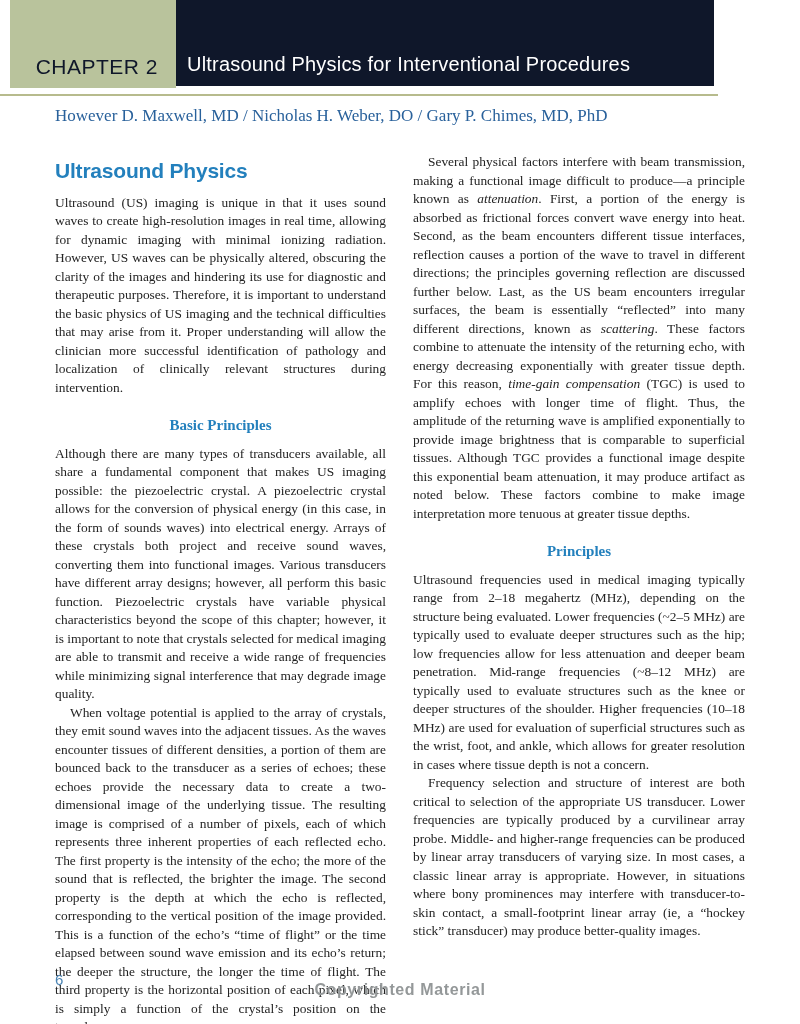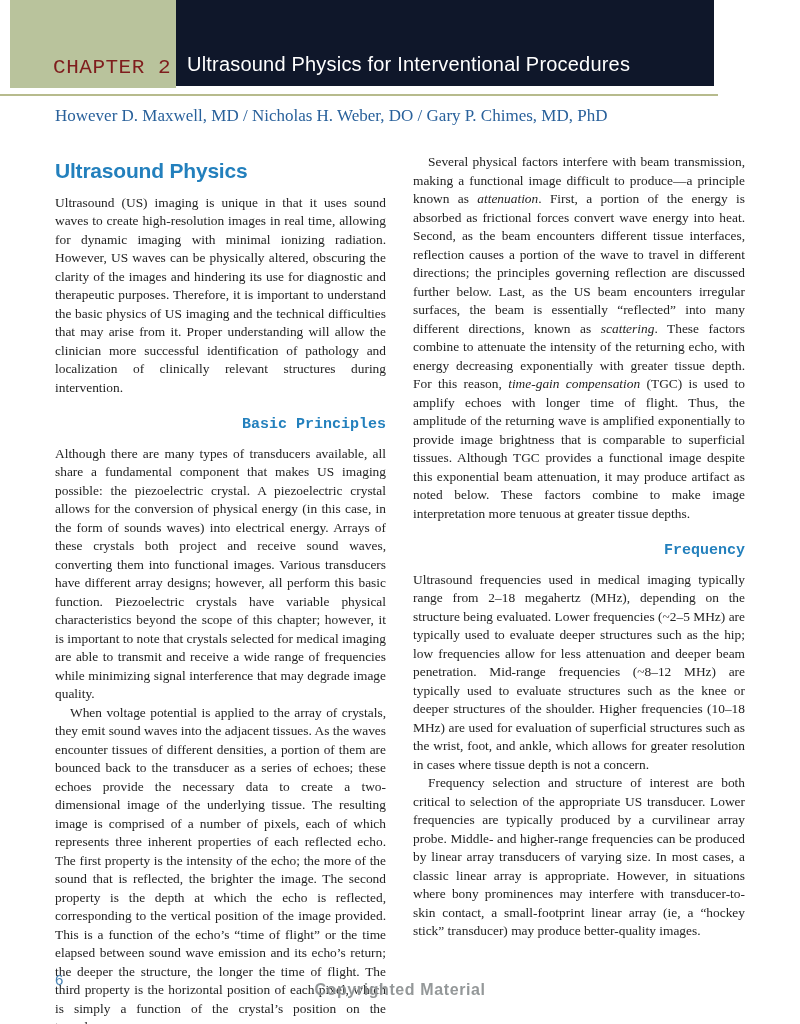--- a/index.html
+++ b/index.html
@@ -18,24 +18,24 @@
     text-align:center;
     font-family:"Liberation Sans", sans-serif;
     font-weight:bold; font-size:14px; letter-spacing:0.6px;
     color:#6f7b84;
   }
   .olive-block {
     position:absolute; left:10px; top:0; width:166px; height:88px;
     background:#b9c39c;
   }
   .chapter-label {
-    position:absolute; right:5px; bottom:9px;
-    font-family:Liberation Mono, monospace;
+    position:absolute; right:18px; bottom:9px;
+    font-family:Liberation Sans, sans-serif;
     font-size:21px; letter-spacing:0.5px;
-    color:#7f1d1d;
+    color:#0f172a;
   }
   .blue-banner {
     position:absolute; left:176px; top:0; width:538px; height:86px;
     background:#0f172a;
   }
   .banner-title {
     position:absolute; left:11px; bottom:10px;
     font-family:"Liberation Sans", sans-serif;
     font-size:20px; color:#ffffff; letter-spacing:0.2px;
     white-space:nowrap;
@@ -60,23 +60,23 @@
   .col-left  { left:55px;  top:146px; width:331px;margin-top:16px; }
   .col-right { left:413px; top:153px; width:332px; }
 
   h1 {
     font-family:"Liberation Sans", sans-serif;
     font-size:21px; font-weight:bold; letter-spacing:-0.2px;
     color:#2380bd; text-align:left;
     margin:0 0 13px 0;
   }
   h2 {
-    font-family:Liberation Mono, monospace;
+    font-family:Liberation Serif, serif;
     font-size:15px; font-weight:bold;
-    color:#2380bd; text-align:right;
+    color:#2380bd; text-align:center;
     margin:19px 0 10px 0;
   }
   p { margin:0; }
   p.indent { text-indent:15px; }
   .it { font-style:italic;margin-top:28px; }
 
   
   .page-number {
     position:absolute; left:55px; top:971px;
     font-family:"Liberation Sans", sans-serif;
@@ -112,21 +112,21 @@
   <div class="col col-left">
     <h1>Ultrasound Physics</h1>
     <p>Ultrasound (US) imaging is unique in that it uses sound waves to create high-resolution images in real time, allowing for dynamic imaging with minimal ionizing radiation. However, US waves can be physically altered, obscuring the clarity of the images and hindering its use for diagnostic and therapeutic purposes. Therefore, it is important to understand the basic physics of US imaging and the technical difficulties that may arise from it. Proper understanding will allow the clinician more successful identification of pathology and localization of clinically relevant structures during intervention.</p>
     <h2>Basic Principles</h2>
     <p>Although there are many types of transducers available, all share a fundamental component that makes US imaging possible: the piezoelectric crystal. A piezoelectric crystal allows for the conversion of physical energy (in this case, in the form of sounds waves) into electrical energy. Arrays of these crystals both project and receive sound waves, converting them into functional images. Various transducers have different array designs; however, all perform this basic function. Piezoelectric crystals have variable physical characteristics beyond the scope of this chapter; however, it is important to note that crystals selected for medical imaging are able to transmit and receive a wide range of frequencies while minimizing signal interference that may degrade image quality.</p>
     <p class="indent">When voltage potential is applied to the array of crystals, they emit sound waves into the adjacent tissues. As the waves encounter tissues of different densities, a portion of them are bounced back to the transducer as a series of echoes; these echoes provide the necessary data to create a two-dimensional image of the underlying tissue. The resulting image is comprised of a number of pixels, each of which represents three inherent properties of each reflected echo. The first property is the intensity of the echo; the more of the sound that is reflected, the brighter the image. The second property is the depth at which the echo is reflected, corresponding to the vertical position of the image provided. This is a function of the echo’s “time of flight” or the time elapsed between sound wave emission and its echo’s return; the deeper the structure, the longer the time of flight. The third property is the horizontal position of each pixel, which is simply a function of the crystal’s position on the transducer.</p>
   </div>
 
   <div class="col col-right">
     <p class="indent"><span>Several physical factors interfere with beam transmission, making a functional image difficult to produce—a principle known as </span><span class="it">attenuation</span><span>. First, a portion of the energy is absorbed as frictional forces convert wave energy into heat. Second, as the beam encounters different tissue interfaces, reflection causes a portion of the wave to travel in different directions; the principles governing reflection are discussed further below. Last, as the US beam encounters irregular surfaces, the beam is essentially “reflected” into many different directions, known as </span><span class="it">scattering</span><span>. These factors combine to attenuate the intensity of the returning echo, with energy decreasing exponentially with greater tissue depth. For this reason, </span><span class="it">time-gain compensation</span><span> (TGC) is used to amplify echoes with longer time of flight. Thus, the amplitude of the returning wave is amplified exponentially to provide image brightness that is comparable to superficial tissues. Although TGC provides a functional image despite this exponential beam attenuation, it may produce artifact as noted below. These factors combine to make image interpretation more tenuous at greater tissue depths.</span></p>
-    <h2>Frequency</h2>
+    <h2>Principles</h2>
     <p>Ultrasound frequencies used in medical imaging typically range from 2–18 megahertz (MHz), depending on the structure being evaluated. Lower frequencies (~2–5 MHz) are typically used to evaluate deeper structures such as the hip; low frequencies allow for less attenuation and deeper beam penetration. Mid-range frequencies (~8–12 MHz) are typically used to evaluate structures such as the knee or deeper structures of the shoulder. Higher frequencies (10–18 MHz) are used for evaluation of superficial structures such as the wrist, foot, and ankle, which allows for greater resolution in cases where tissue depth is not a concern.</p>
     <p class="indent">Frequency selection and structure of interest are both critical to selection of the appropriate US transducer. Lower frequencies are typically produced by a curvilinear array probe. Middle- and higher-range frequencies can be produced by linear array transducers of varying size. In most cases, a classic linear array is appropriate. However, in situations where bony prominences may interfere with transducer-to-skin contact, a small-footprint linear array (ie, a “hockey stick” transducer) may produce better-quality images.</p>
   </div>
 
   <div class="page-number">6</div>
 
   <div class="watermark-bottom">Copyrighted Material</div>
 
 </div>
 

